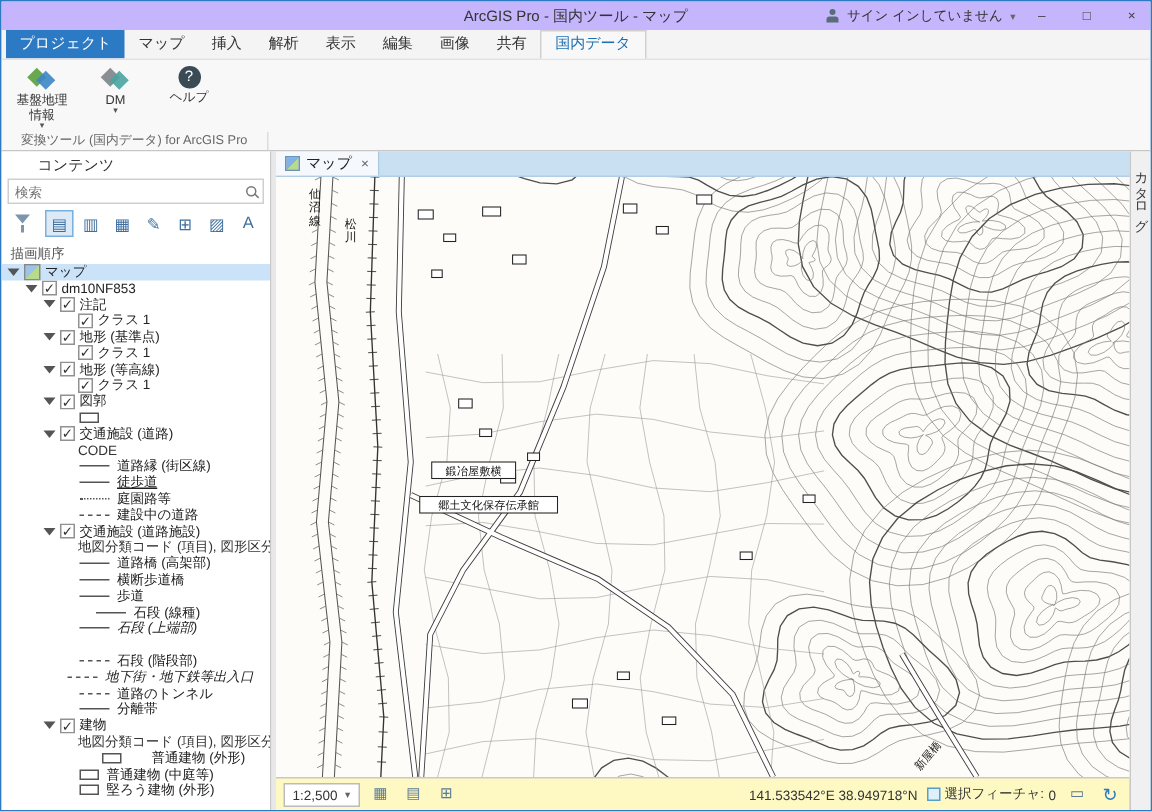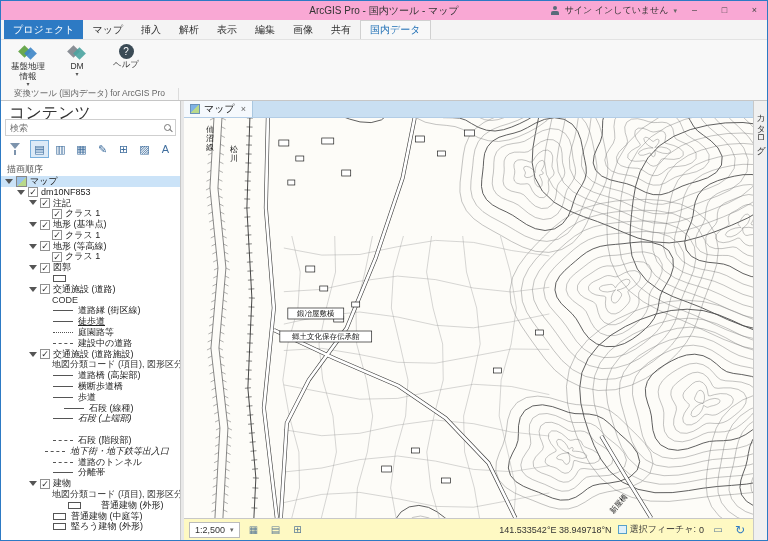--- a/index.html
+++ b/index.html
@@ -1,20 +1,20 @@
 <!DOCTYPE html>
 <html><head>
 <meta charset="utf-8">
 <style>
   *{margin:0;padding:0;box-sizing:border-box;font-family:"Liberation Sans","DejaVu Sans",sans-serif}
   html,body{width:768px;height:541px;overflow:hidden;background:#e8e8e8}
   .window{width:768px;height:541px;border:1px solid #2d7ac4;background:#f4f4f4;display:flex;flex-direction:column;overflow:hidden}
 
   
-  .titlebar{height:19px;flex:none;display:flex;align-items:center;position:relative;background:#f9a8d4}
+  .titlebar{height:19px;flex:none;display:flex;align-items:center;position:relative;background:#c4b5fd}
   .title{position:absolute;left:50%;transform:translateX(-50%);font-size:10px;color:#333;white-space:nowrap}
   .title-right{margin-left:auto;display:flex;align-items:center;gap:5px;padding-right:0}
   .person{width:9px;height:9px;position:relative;display:inline-block}
   .person::before{content:'';position:absolute;top:0;left:2.5px;width:4px;height:4px;border-radius:50%;background:#5a6b7a}
   .person::after{content:'';position:absolute;bottom:0;left:.5px;width:8px;height:4px;border-radius:2px 2px 0 0;background:#5a6b7a}
   .signin{font-size:9px;color:#333}
   .carat{font-size:7px;color:#666}
   .winbtn{width:25px;height:19px;text-align:center;font-size:9px;color:#444;line-height:19px;cursor:default}
 
   
@@ -37,21 +37,21 @@
   .dm-diamond-icon::after{content:'';position:absolute;left:9px;top:5px;width:9px;height:9px;transform:rotate(45deg);background:#4aa3a0;opacity:.9}
   .help-question-icon{width:15px;height:15px;border-radius:50%;background:#3b4b56;color:#fff;font-size:10px;display:flex;align-items:center;justify-content:center}
   .grouplabel{height:14px;flex:none;font-size:8.5px;color:#666;background:#f8f8f8;border-bottom:1px solid #c6c6c6;display:flex;align-items:center}
   .grouplabel span{width:178px;text-align:center;border-right:1px solid #dcdcdc;white-space:nowrap;overflow:hidden}
 
   
   .main{flex:1;display:flex;min-height:0;background:#e8e8e8}
 
   
   .contents{width:180px;flex:none;background:#fff;border-right:1px solid #c8c8c8;display:flex;flex-direction:column;min-height:0}
-  .phead{height:16px;flex:none;font-size:16px;color:#333;padding:2px 8px;white-space:nowrap}
+  .phead{height:16px;flex:none;font-size:10px;color:#333;padding:2px 24px;white-space:nowrap}
   .search{margin:2px 4px;height:17px;flex:none;border:1px solid #cfcfcf;display:flex;align-items:center;padding:0 4px;gap:4px;background:#fff}
   .search input{flex:1;border:none;outline:none;font-size:9px;color:#555;min-width:0;background:transparent}
   .mag{width:7px;height:7px;border:1px solid #777;border-radius:50%;position:relative;flex:none}
   .mag::after{content:'';position:absolute;width:4px;height:1px;background:#777;transform:rotate(45deg);right:-3px;bottom:-1px}
   .ctoolbar{height:22px;flex:none;display:flex;align-items:center;gap:2px;padding:1px 4px}
   .cticon{width:19px;height:18px;display:flex;align-items:center;justify-content:center;font-size:11px;color:#3f6e9e}
   .cticon.active{border:1px solid #7ab0dd;background:#dceaf7}
   .cticon.funnel{position:relative;margin-right:4px}
   .cticon.funnel::before{content:'';width:0;height:0;border:5px solid transparent;border-top:6px solid #7d94ad;position:absolute;top:3px;left:4.5px}
   .cticon.funnel::after{content:'';width:2px;height:5px;background:#7d94ad;position:absolute;top:10px;left:8.5px}

